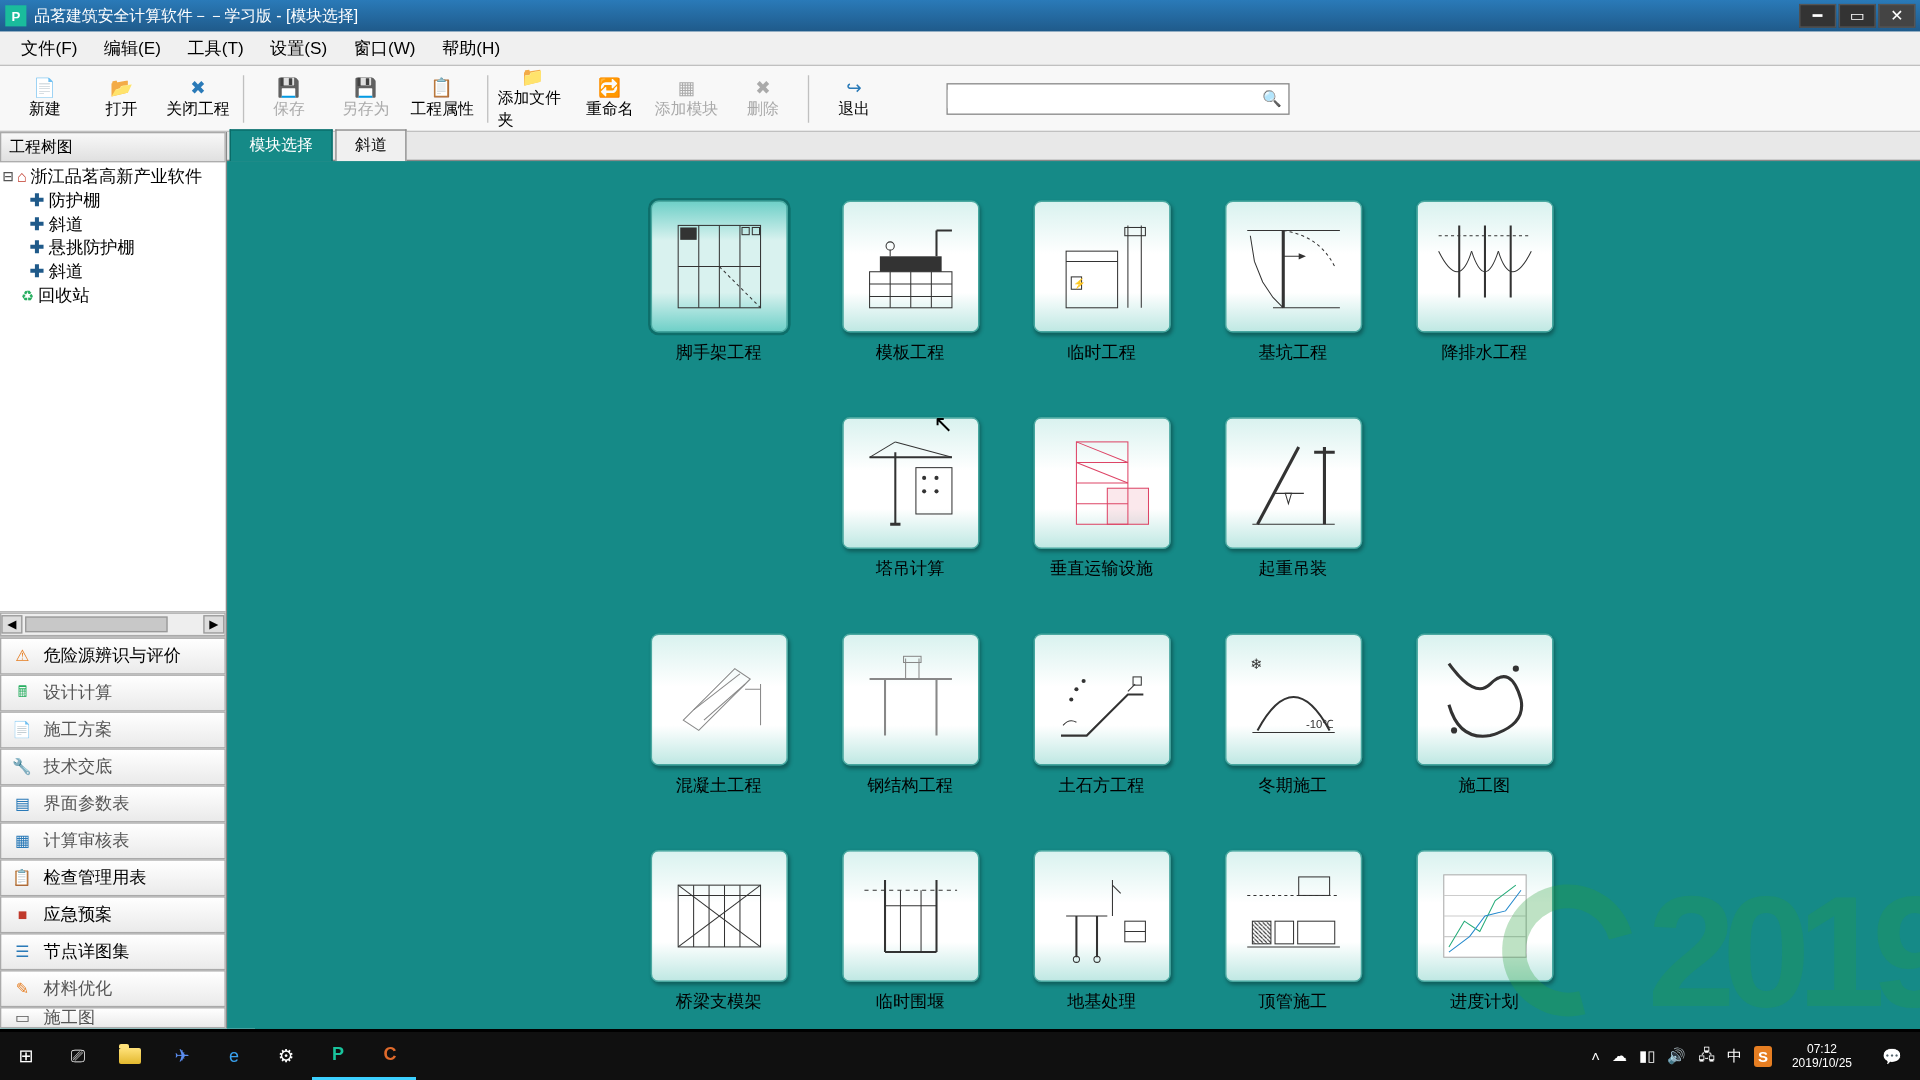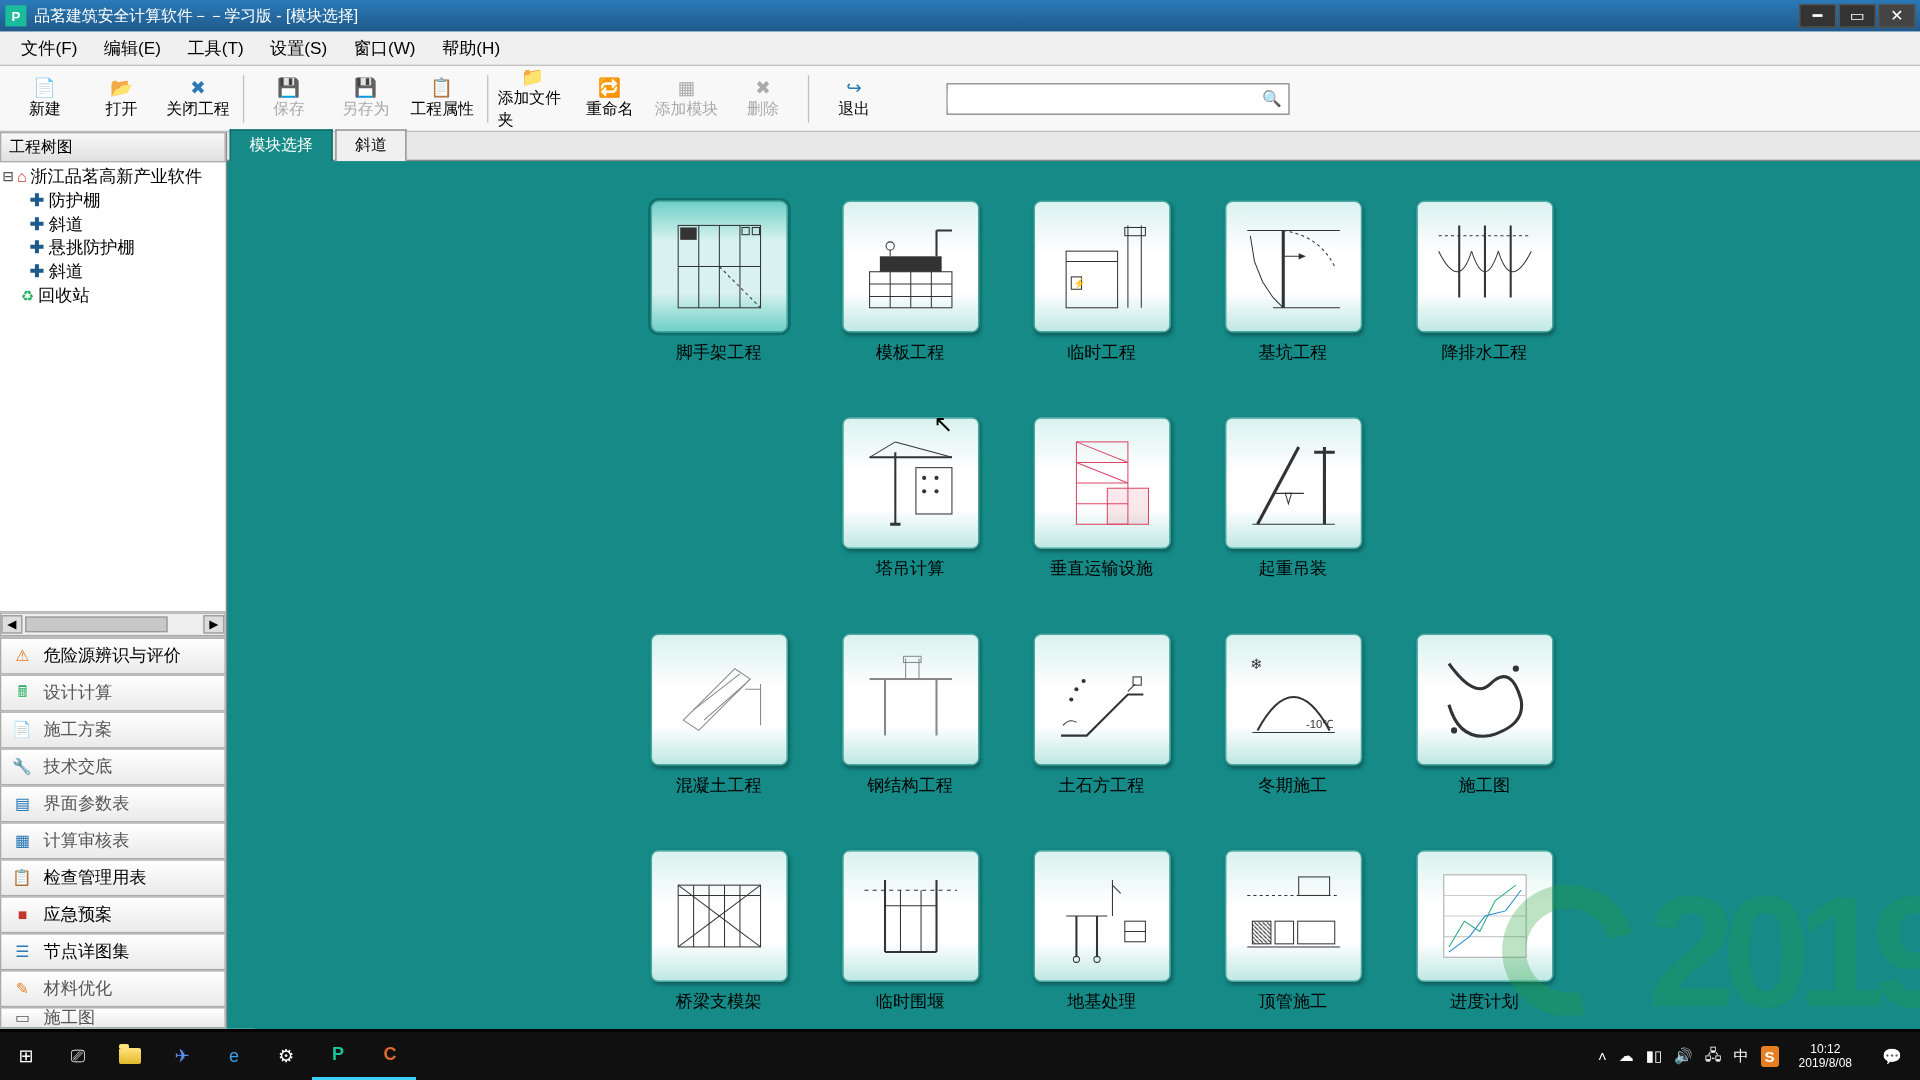--- a/index.html
+++ b/index.html
@@ -547,18 +547,18 @@
 
   <div class="tray">
     <span class="tray-icon">˄</span>
     <span class="tray-icon">☁</span>
     <span class="tray-icon">▮▯</span>
     <span class="tray-icon">🔊</span>
     <span class="tray-icon">🖧</span>
     <span class="tray-icon">中</span>
     <span class="tray-icon" style="background:#e67e22;padding:2px 4px;border-radius:3px;font-weight:bold">S</span>
     <div class="clock">
-      <div>10:12</div>
-      <div>2019/8/08</div>
+      <div>07:12</div>
+      <div>2019/10/25</div>
     </div>
     <div class="notify">💬</div>
   </div>
 </div>
 
 </body></html>

